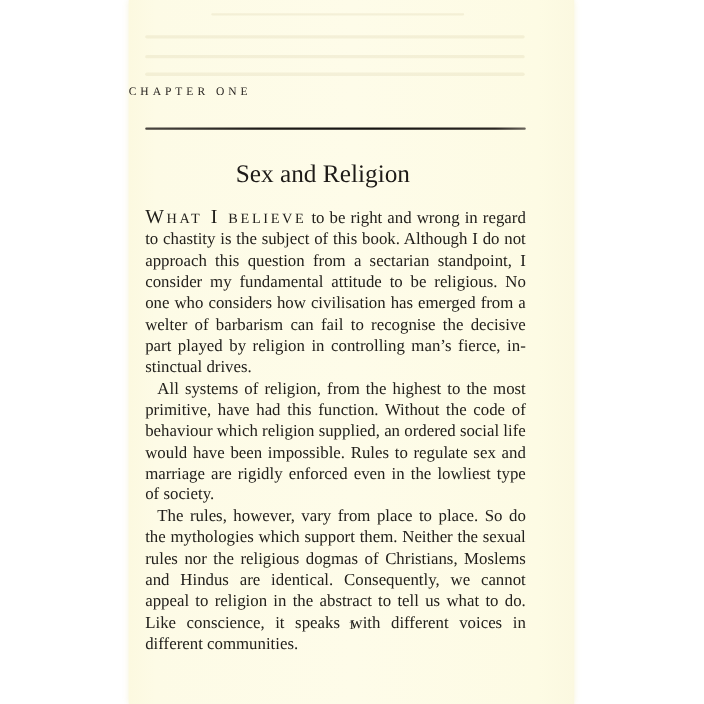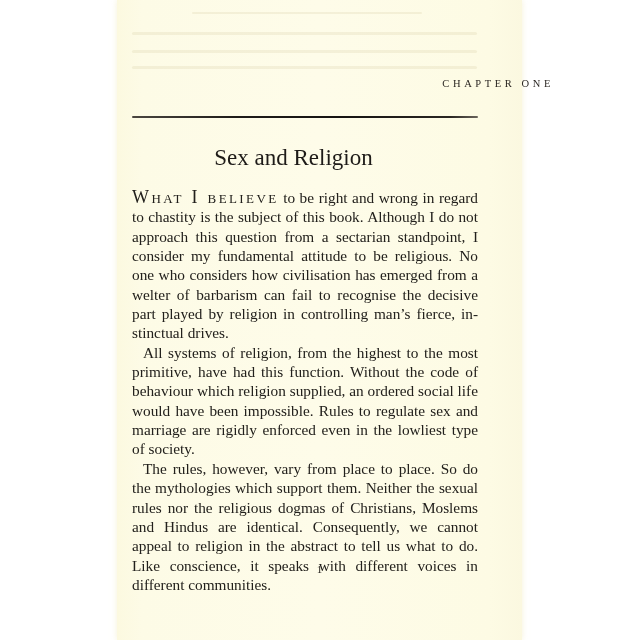--- a/index.html
+++ b/index.html
@@ -31,21 +31,21 @@
       position: absolute;
       height: 3px;
       background: rgba(200, 190, 140, 0.18);
       border-radius: 2px;
     }
     .running-head {
       position: absolute;
       left: 117px;
       width: 437px;
       top: 78px;
-      text-align: right;
+      text-align: left;
       font-family: "Liberation Serif", "DejaVu Serif", serif;
       font-size: 10.5px;
       letter-spacing: 3.6px;
       color: #2a2622;
       font-weight: normal;
     }
     .rule {
       position: absolute;
       left: 132px;
       top: 116px;

